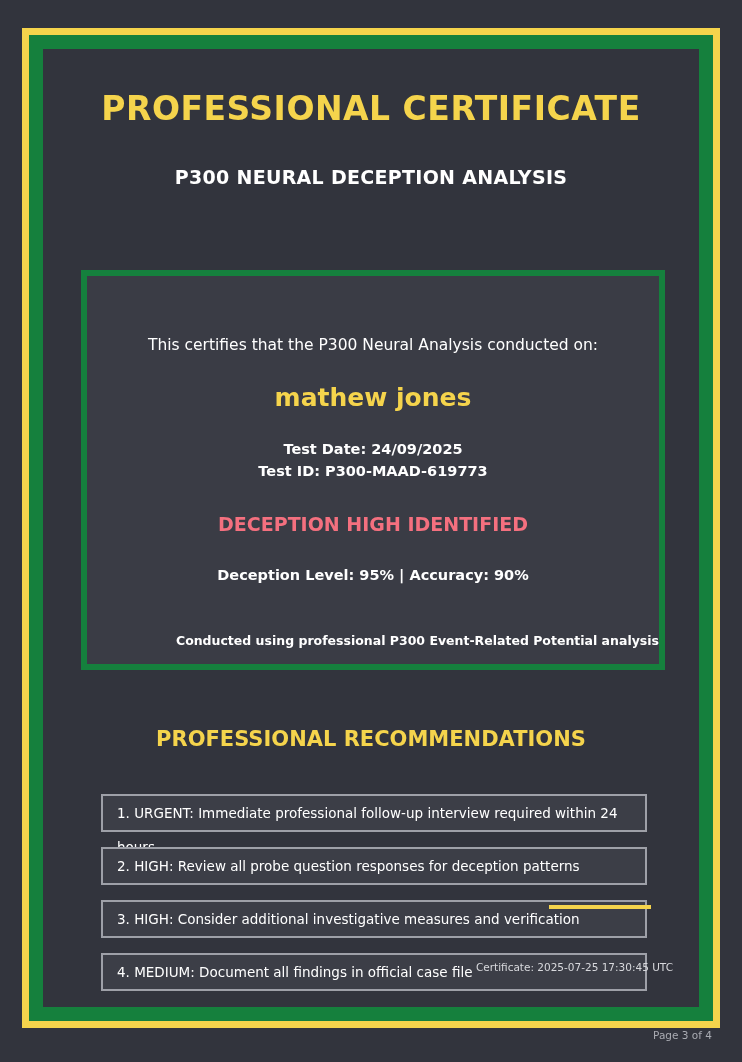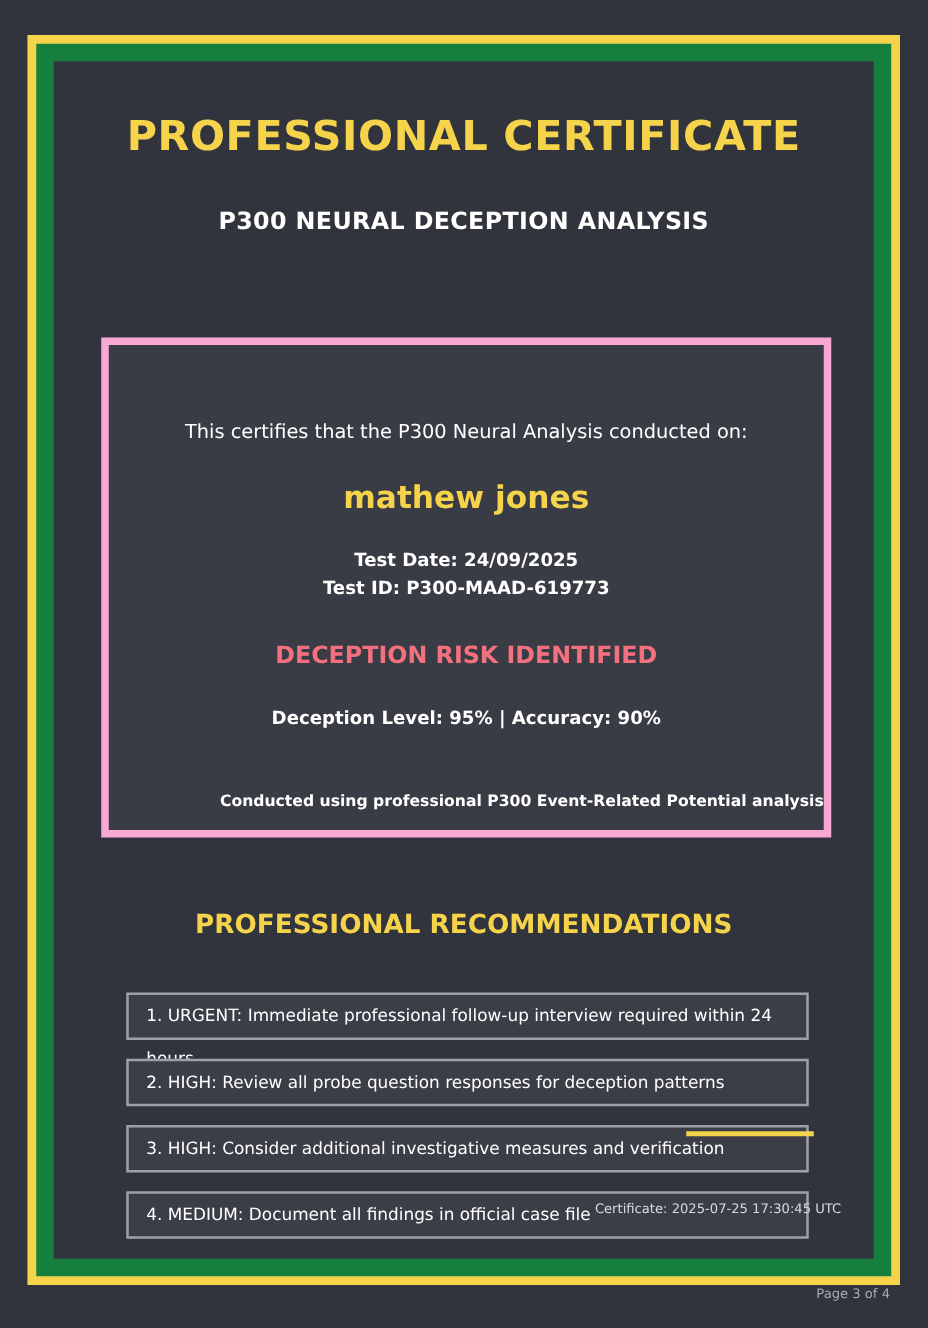--- a/index.html
+++ b/index.html
@@ -57,21 +57,21 @@
     letter-spacing: 0.3px;
     margin-top: 38px;
   }
   
   .inner-box {
     position: absolute;
     left: 38px;
     top: 221px;
     width: 584px;
     height: 400px;
-    border: 6px solid #f9a8d4;
+    border: 6px solid #15803d;
     box-sizing: border-box;
     background: #3a3c45;
   }
   .certifies-line {
     text-align: center;
     font-size: 15.5px;
     color: #ffffff;
     margin-top: 60px;
   }
   .subject-name {
@@ -179,21 +179,21 @@
     <div class="inner-pad">
 
       <div class="cert-title">PROFESSIONAL CERTIFICATE</div>
       <div class="cert-subtitle">P300 NEURAL DECEPTION ANALYSIS</div>
 
       <div class="inner-box">
         <div class="certifies-line">This certifies that the P300 Neural Analysis conducted on:</div>
         <div class="subject-name">mathew jones</div>
         <div class="meta-line">Test Date: 24/09/2025</div>
         <div class="meta-line2">Test ID: P300-MAAD-619773</div>
-        <div class="risk-line">DECEPTION RISK IDENTIFIED</div>
+        <div class="risk-line">DECEPTION HIGH IDENTIFIED</div>
         <div class="levels-line">Deception Level: 95% | Accuracy: 90%</div>
         <div class="conducted-line">Conducted using professional P300 Event-Related Potential analysis</div>
       </div>
 
       <div class="rec-title">PROFESSIONAL RECOMMENDATIONS</div>
 
       <div class="rec-list">
         <div class="rec-item">1. URGENT: Immediate professional follow-up interview required within 24 hours</div>
         <div class="rec-item">2. HIGH: Review all probe question responses for deception patterns</div>
         <div class="rec-item">3. HIGH: Consider additional investigative measures and verification</div>

